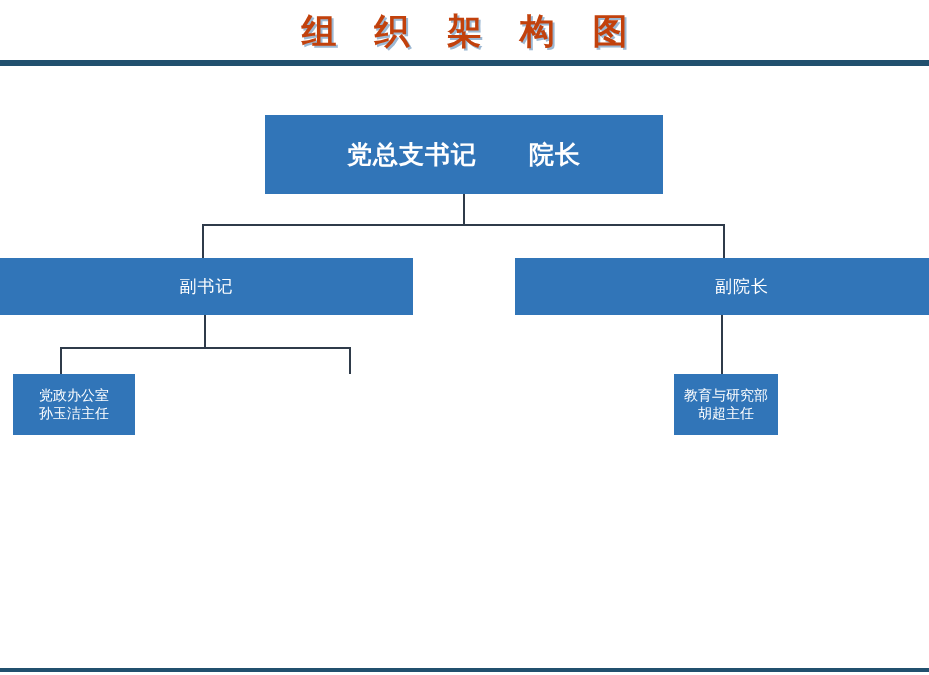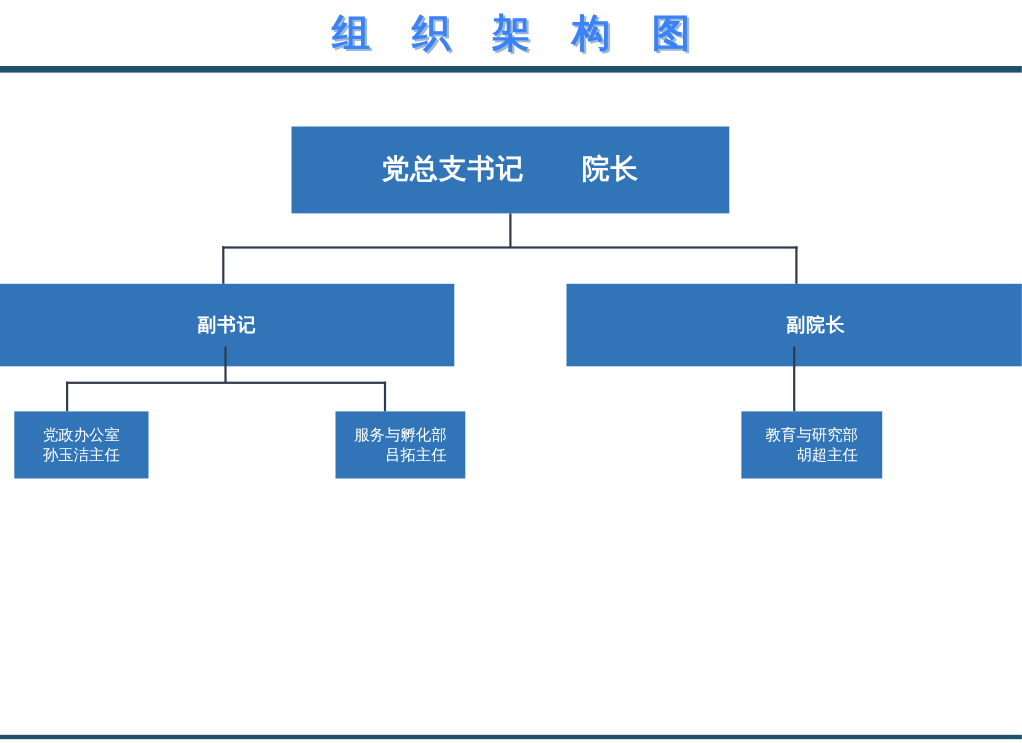--- a/index.html
+++ b/index.html
@@ -19,21 +19,21 @@
   .page-title {
     position: absolute;
     left: 0;
     top: 8px;
     width: 929px;
     text-align: center;
     font-size: 35px;
     font-weight: bold;
     letter-spacing: 14px;
     text-indent: 14px;
-    color: #3b82f6;
+    color: #c2410c;
     text-shadow: 2px 2px 0 #9cb8d3;
     line-height: 46px;
     white-space: nowrap;
   }
   .rule-top {
     position: absolute;
     left: 0;
     top: 60px;
     width: 929px;
     height: 6px;
@@ -58,54 +58,54 @@
   }
 
   
   .node {
     position: absolute;
     background: #3175b8;
     color: #ffffff;
     display: flex;
     align-items: center;
     justify-content: center;
-    text-align: right;
+    text-align: center;
     box-sizing: border-box;
     line-height: 1.25;
     white-space: pre-line;
   }
   .node-l1 {
     left: 265px;
     top: 49px;
     width: 398px;
     height: 79px;
     font-size: 25px;
     font-weight: bold;
     letter-spacing: 1px;
   }
   .node-l2 {
     top: 192px;
-    height: 75px;
+    height: 57px;
     font-size: 17px;
-    font-weight: bold;
+    font-weight: normal;
     letter-spacing: 1px;
   }
   .node-l2.left  { left: 0px;   width: 413px; }
   .node-l2.right { left: 515px; width: 414px; padding-left: 40px; }
 
   .node-l3 {
     top: 308px;
     height: 61px;
     font-size: 14px;
     font-weight: normal;
     margin-left: 13px;
   }
   .node-l3.a { left: 0px;   width: 122px; }
   .node-l3.b { left: 292px; width: 118px; }
-  .node-l3.c { left: 661px; width: 128px; }
+  .node-l3.c { left: 661px; width: 104px; }
 
   
   .conn {
     position: absolute;
     background: #2f3b4a;
   }
   .v { width: 2px; }
   .h { height: 2px; }
 
   
@@ -143,20 +143,18 @@
 
   <div class="conn v c2-drop"></div>
   <div class="conn h c2-bar"></div>
   <div class="conn v c2-left"></div>
   <div class="conn v c2-right"></div>
 
   <div class="conn v c3-drop"></div>
 
   <div class="node node-l3 a">党政办公室
 孙玉洁主任</div>
-  <div class="node node-l3 b">服务与孵化部
-吕拓主任</div>
   <div class="node node-l3 c">教育与研究部
 胡超主任</div>
 
 </div>
 
 <div class="rule-bottom"></div>
 
 </body></html>

